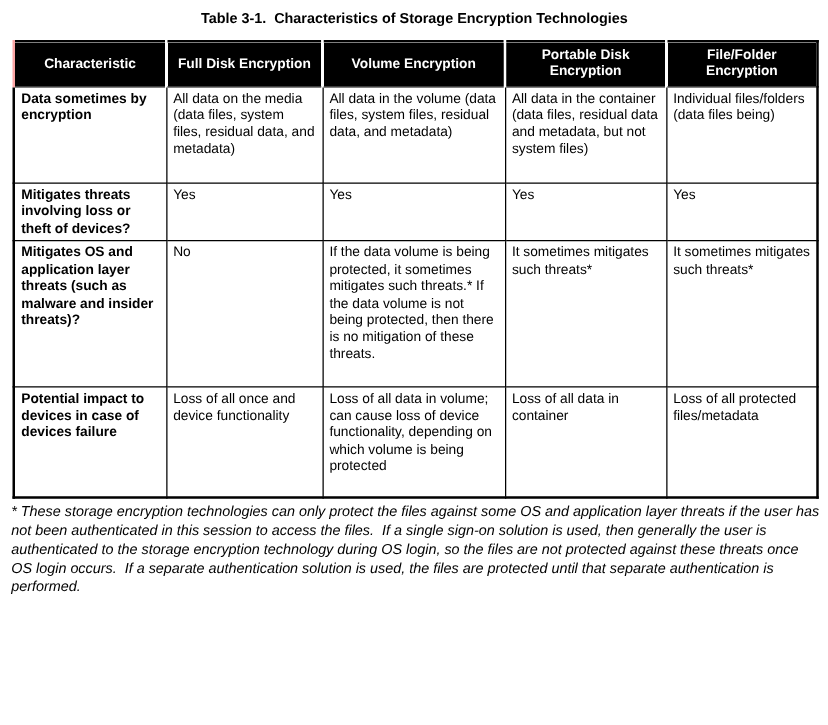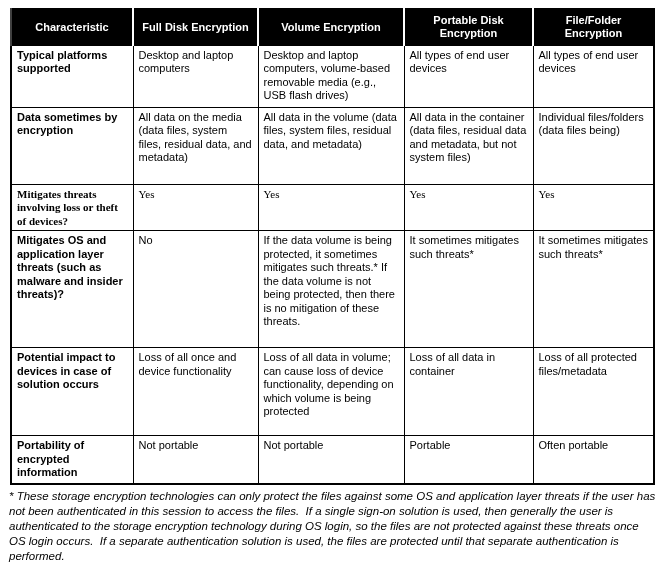--- a/index.html
+++ b/index.html
@@ -40,72 +40,66 @@
     color: #ffffff;
     font-weight: bold;
     text-align: center;
     vertical-align: middle;
     height: 36px;
     padding: 2px 4px;
     line-height: 13px;
     border-left: 2px solid #ffffff;
     border-bottom: 1px solid #000000;
   }
-  .enc-table thead th:first-child { border-left: 2px solid #404040; }
+  .enc-table thead th:first-child { border-left: 2px solid #fca5a5; }
   .enc-table tbody th {
     font-weight: bold;
     text-align: left;
   }
   .enc-table tbody tr.r1 { height: 62px; }
   .enc-table tbody tr.r2 { height: 77px; }
-  .enc-table tbody tr.r3 { height: 45px; font-family: Liberation Serif, serif; }
+  .enc-table tbody tr.r3 { height: 45px; }
   .enc-table tbody tr.r4 { height: 117px; margin-left: 17px; }
   .enc-table tbody tr.r5 { height: 88px; }
   .enc-table tbody tr.r6 { height: 48px; }
   .footnote {
     margin-top: 4px;
     margin-left: 1px;
     width: 648px;
     font-style: italic;
     font-size: 11.5px;
     line-height: 15px;
     white-space: pre-wrap;
   }
 </style>
 </head>
 <body>
 
 <div class="page">
 
+  <div class="table-title">Table 3-1.  Characteristics of Storage Encryption Technologies</div>
 
   <table class="enc-table">
     <colgroup>
       <col style="width:122px">
       <col style="width:125px">
       <col style="width:146px">
       <col style="width:129px">
       <col style="width:121px">
     </colgroup>
     <thead>
       <tr>
         <th>Characteristic</th>
         <th>Full Disk Encryption</th>
         <th>Volume Encryption</th>
         <th>Portable Disk Encryption</th>
         <th>File/Folder Encryption</th>
       </tr>
     </thead>
     <tbody>
-      <tr class="r1">
-        <th>Typical platforms supported</th>
-        <td>Desktop and laptop computers</td>
-        <td>Desktop and laptop computers, volume-based removable media (e.g., USB flash drives)</td>
-        <td>All types of end user devices</td>
-        <td>All types of end user devices</td>
-      </tr>
       <tr class="r2">
         <th>Data sometimes by encryption</th>
         <td>All data on the media (data files, system files, residual data, and metadata)</td>
         <td>All data in the volume (data files, system files, residual data, and metadata)</td>
         <td>All data in the container (data files, residual data and metadata, but not system files)</td>
         <td>Individual files/folders (data files being)</td>
       </tr>
       <tr class="r3">
         <th>Mitigates threats involving loss or theft of devices?</th>
         <td>Yes</td>
@@ -114,31 +108,24 @@
         <td>Yes</td>
       </tr>
       <tr class="r4">
         <th>Mitigates OS and application layer threats (such as malware and insider threats)?</th>
         <td>No</td>
         <td>If the data volume is being protected, it sometimes mitigates such threats.* If the data volume is not being protected, then there is no mitigation of these threats.</td>
         <td>It sometimes mitigates such threats*</td>
         <td>It sometimes mitigates such threats*</td>
       </tr>
       <tr class="r5">
-        <th>Potential impact to devices in case of solution occurs</th>
+        <th>Potential impact to devices in case of devices failure</th>
         <td>Loss of all once and device functionality</td>
         <td>Loss of all data in volume; can cause loss of device functionality, depending on which volume is being protected</td>
         <td>Loss of all data in container</td>
         <td>Loss of all protected files/metadata</td>
-      </tr>
-      <tr class="r6">
-        <th>Portability of encrypted information</th>
-        <td>Not portable</td>
-        <td>Not portable</td>
-        <td>Portable</td>
-        <td>Often portable</td>
       </tr>
     </tbody>
   </table>
 
   <div class="footnote">* These storage encryption technologies can only protect the files against some OS and application layer threats if the user has not been authenticated in this session to access the files.  If a single sign-on solution is used, then generally the user is authenticated to the storage encryption technology during OS login, so the files are not protected against these threats once OS login occurs.  If a separate authentication solution is used, the files are protected until that separate authentication is performed.</div>
 
 </div>
 
 </body></html>

